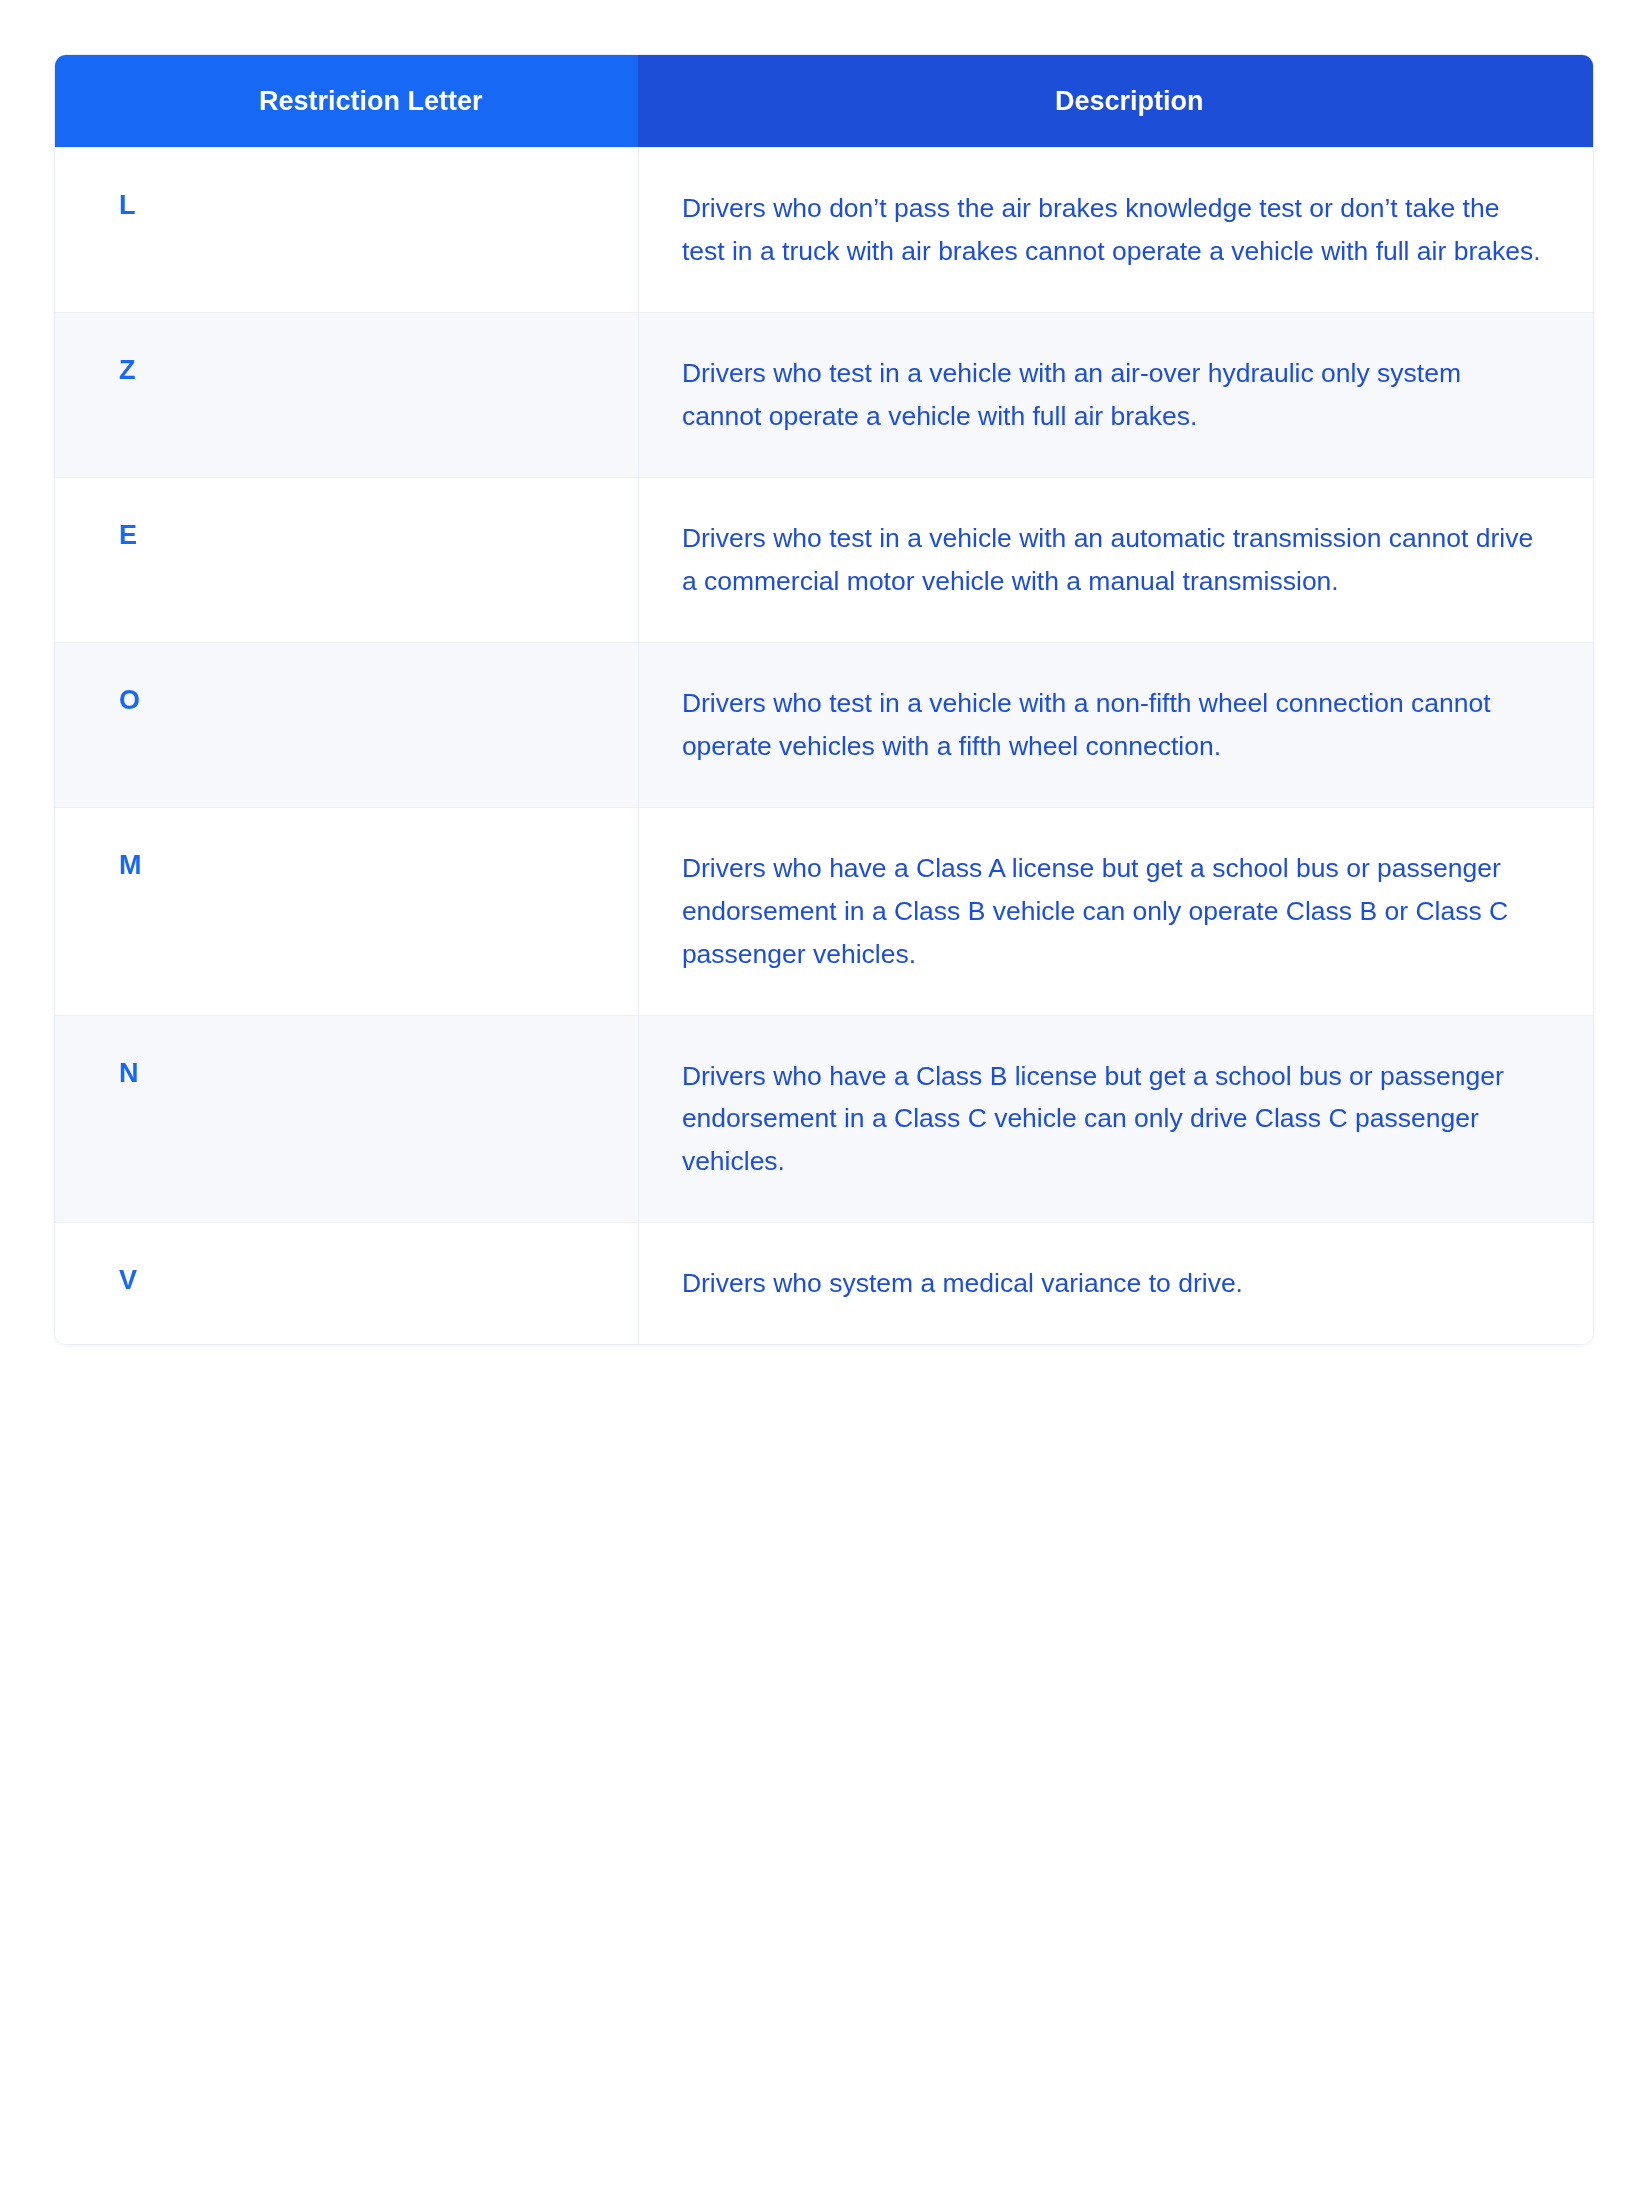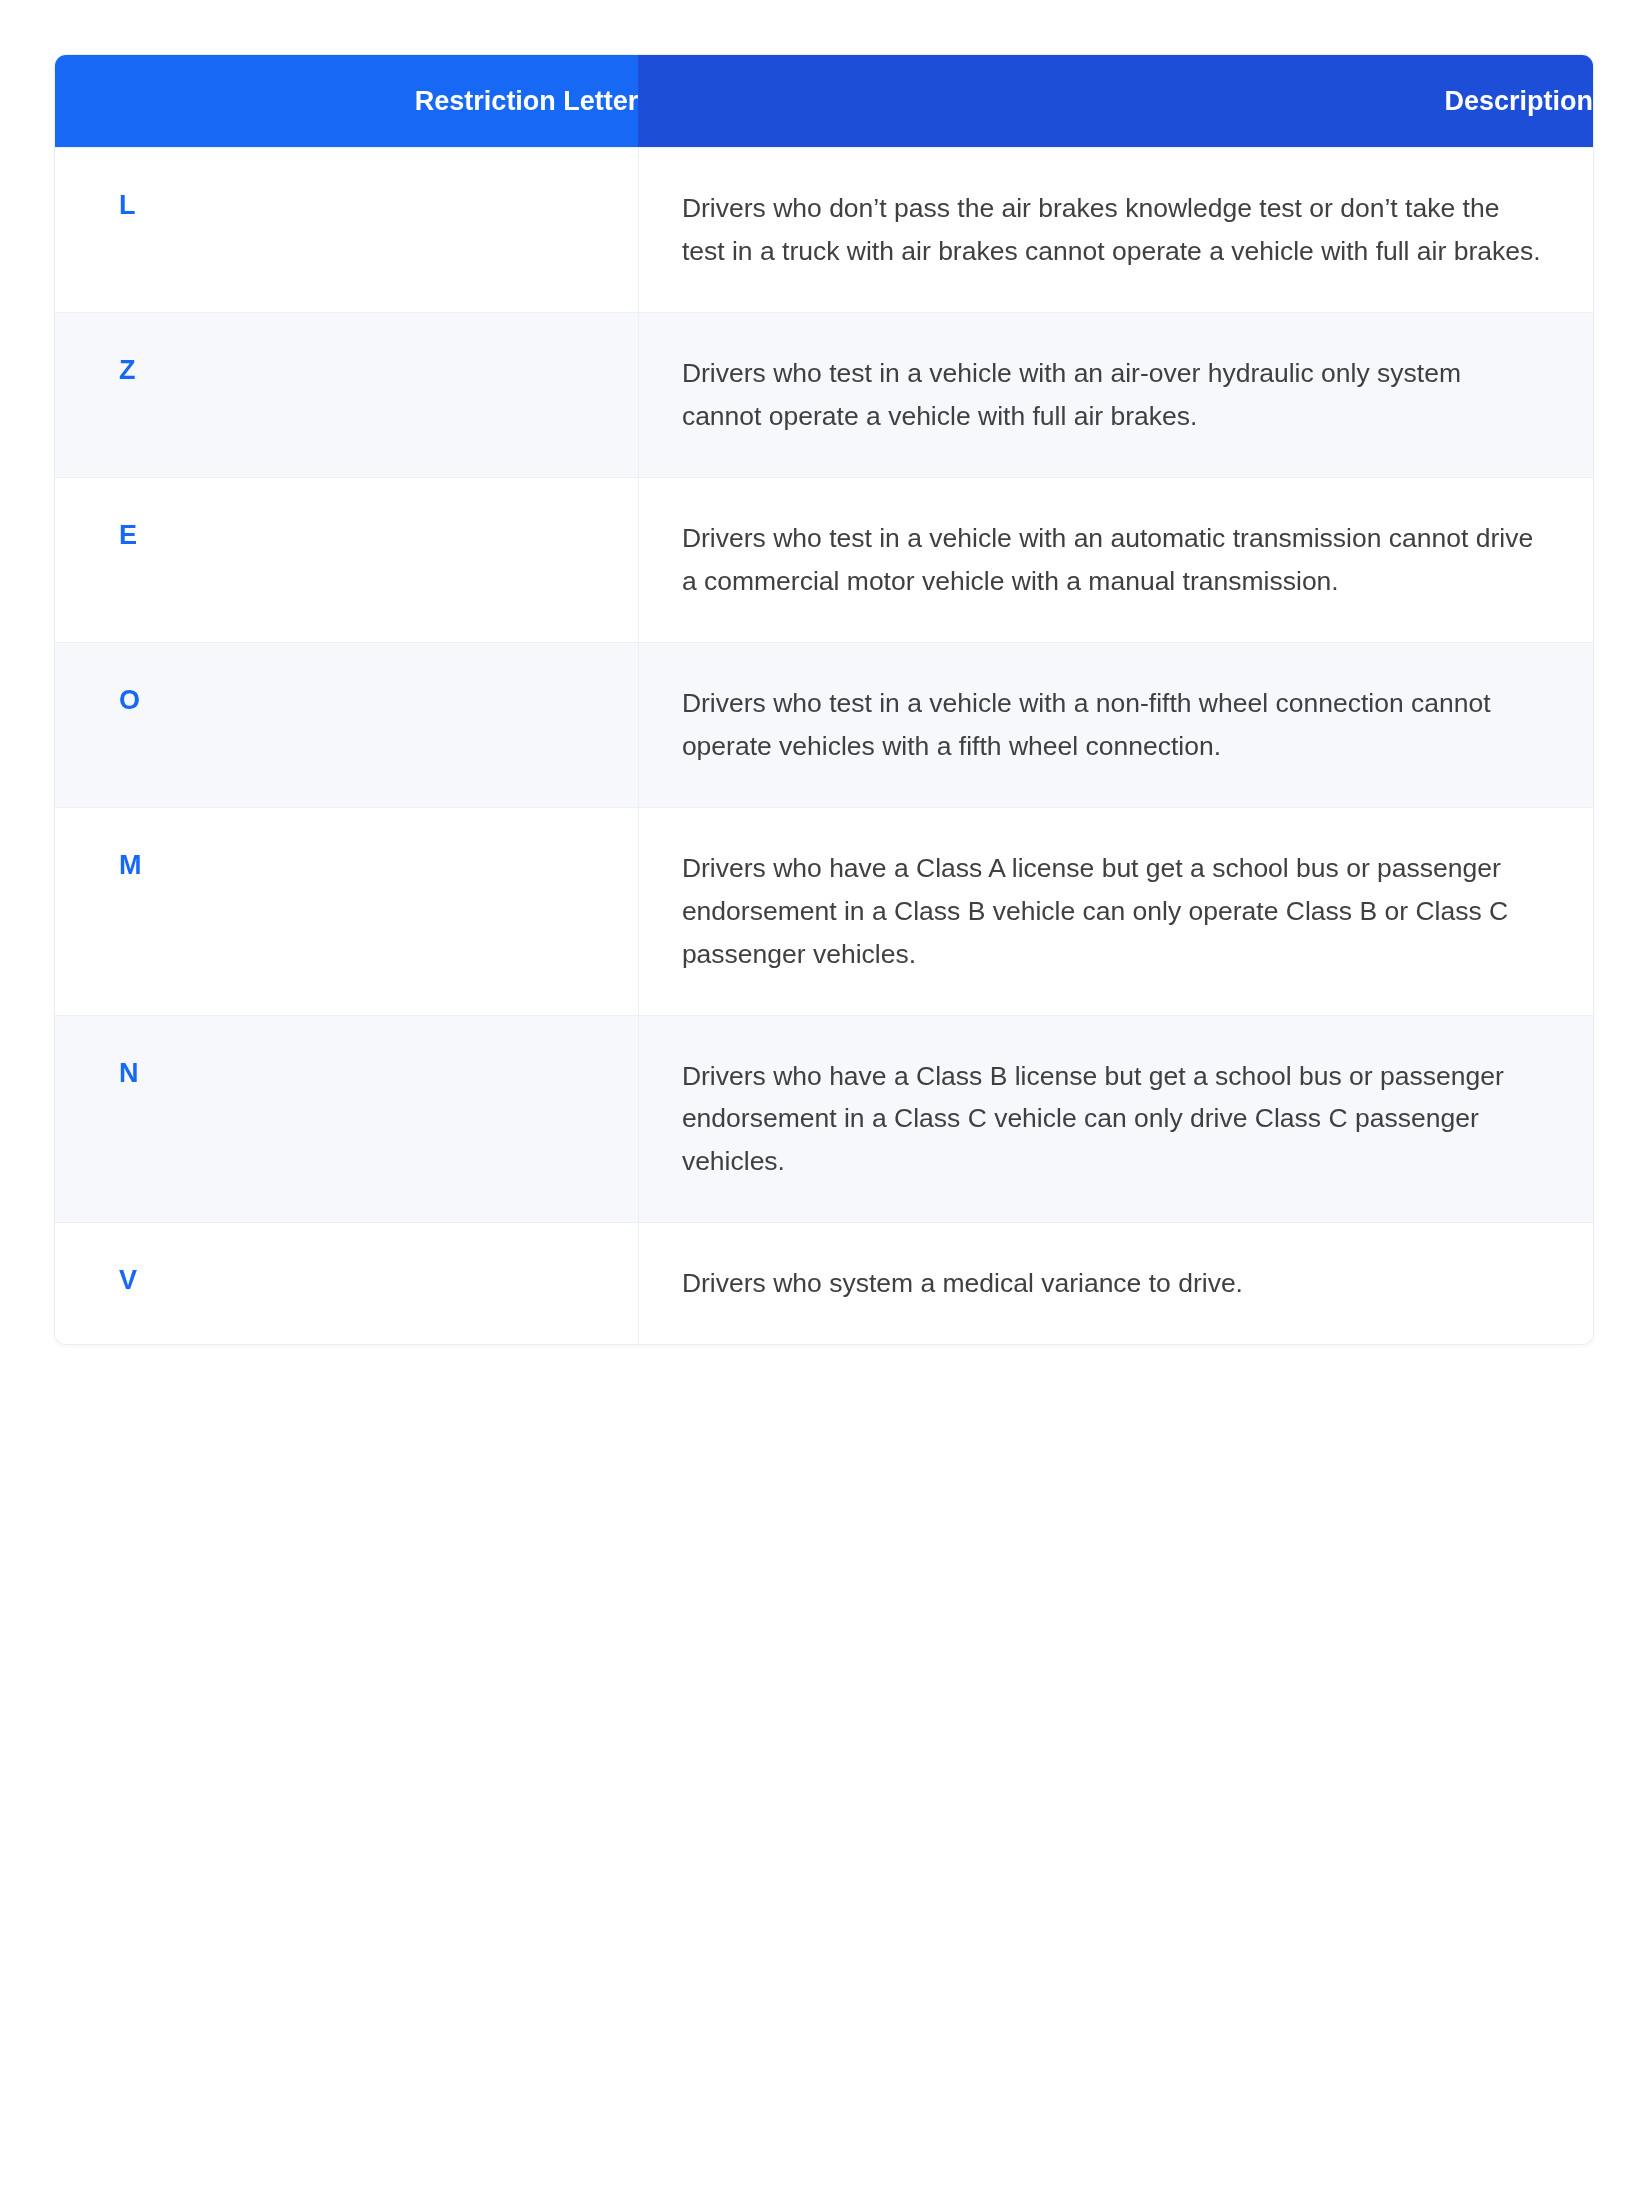--- a/index.html
+++ b/index.html
@@ -34,25 +34,25 @@
   table.restrictions {
     border-collapse: collapse;
     width: 100%;
     table-layout: fixed;
   }
 
   table.restrictions col.c-letter { width: 583px; }
   table.restrictions col.c-desc { width: 954px; }
 
   thead th {
-    text-align: right;
+    text-align: center;
     font-size: 27px;
     font-weight: bold;
     color: #ffffff;
-    padding: 30px 0 30px 0;
+    padding: 30px 16px 30px 0;
     vertical-align: middle;
     line-height: 1.2;
   }
 
   thead th.head-letter {
     background: #1668f5;
     padding-left: 64px;
   }
 
   thead th.head-desc {
@@ -78,21 +78,21 @@
     font-size: 27px;
     font-weight: bold;
     color: #1668f5;
     letter-spacing: 0.3px;
   }
 
   td.desc {
     padding: 39px 49px 39px 43px;
     font-size: 26.5px;
     line-height: 1.62;
-    color: #404040;
+    color: #1d4ed8;
     border-left: 1.1px solid #eceff4;
   }
 </style>
 </head>
 <body>
 
 <div class="page">
   <div class="table-wrap">
     <table class="restrictions">
       <colgroup>

